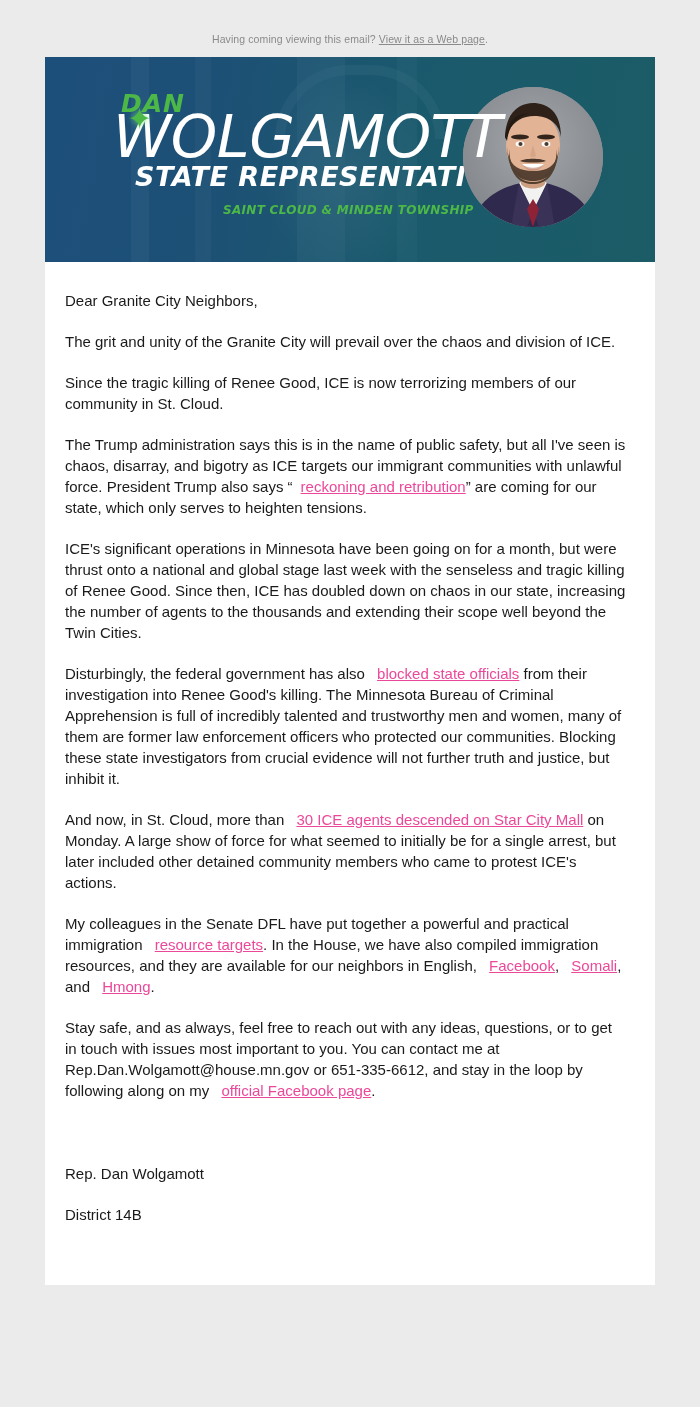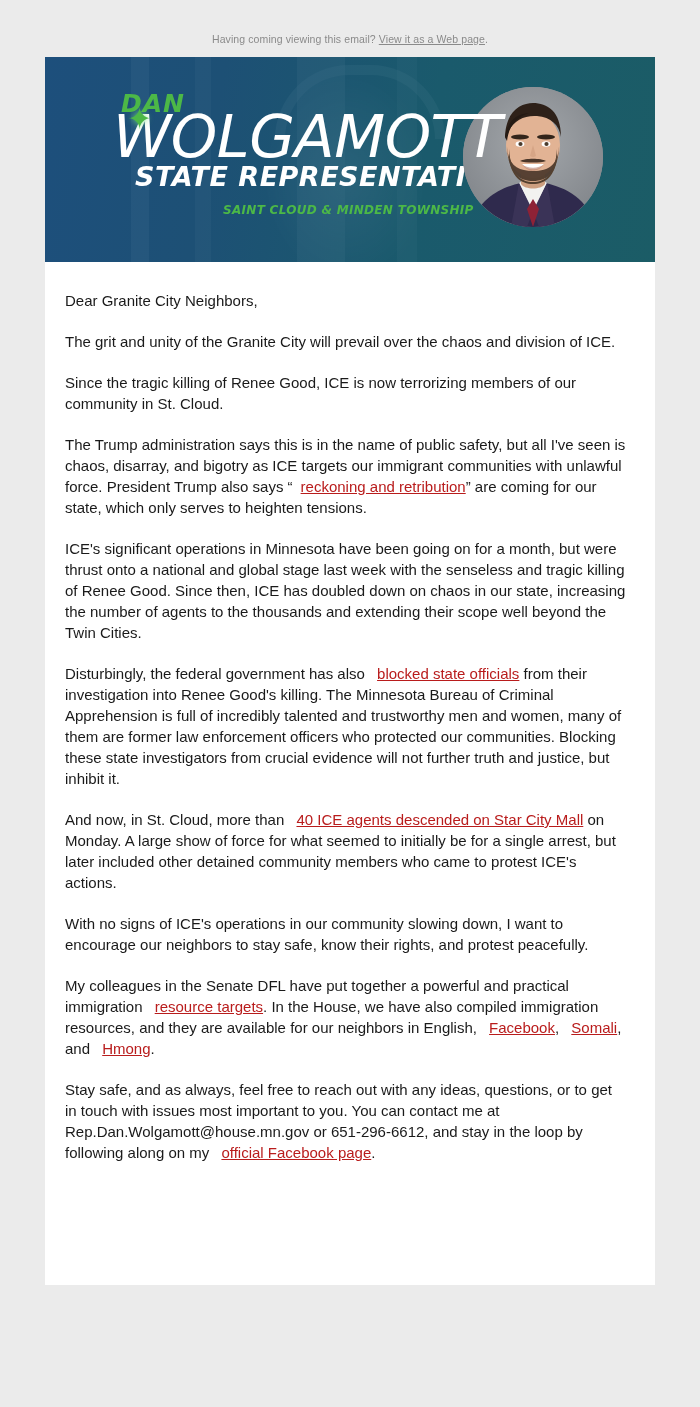--- a/index.html
+++ b/index.html
@@ -157,21 +157,21 @@
     padding: 28px 20px 60px 20px;
   }
   .body-copy p {
     margin: 0 8px 20px 0;
     font-size: 15px;
     line-height: 21px;
     color: #1a1a1a;
   }
   .body-copy p:last-child { margin-bottom: 0; }
   .body-copy a {
-    color: #b91c1c;
+    color: #ec4899;
     text-decoration: underline;
     padding-left: 8px;
   }
   .sig-gap { height: 42px; }
 </style>
 </head>
 <body>
 
 <div class="preheader">
   <span>Having coming viewing this email? </span><a href="#">View it as a Web page</a><span>.</span>
@@ -249,27 +249,28 @@
     <p>The grit and unity of the Granite City will prevail over the chaos and division of ICE.</p>
 
     <p>Since the tragic killing of Renee Good, ICE is now terrorizing members of our community in St. Cloud.</p>
 
     <p><span>The Trump administration says this is in the name of public safety, but all I've seen is chaos, disarray, and bigotry as ICE targets our immigrant communities with unlawful force. President Trump also says “</span><a href="#">reckoning and retribution</a><span>” are coming for our state, which only serves to heighten tensions.</span></p>
 
     <p>ICE's significant operations in Minnesota have been going on for a month, but were thrust onto a national and global stage last week with the senseless and tragic killing of Renee Good. Since then, ICE has doubled down on chaos in our state, increasing the number of agents to the thousands and extending their scope well beyond the Twin Cities.</p>
 
     <p><span>Disturbingly, the federal government has also </span><a href="#">blocked state officials</a><span> from their investigation into Renee Good's killing. The Minnesota Bureau of Criminal Apprehension is full of incredibly talented and trustworthy men and women, many of them are former law enforcement officers who protected our communities. Blocking these state investigators from crucial evidence will not further truth and justice, but inhibit it.</span></p>
 
-    <p><span>And now, in St. Cloud, more than </span><a href="#">40 ICE agents descended on Star City Mall</a><span> on Monday. A large show of force for what seemed to initially be for a single arrest, but later included other detained community members who came to protest ICE's actions.</span></p>
-
-    <p>With no signs of ICE's operations in our community slowing down, I want to encourage our neighbors to stay safe, know their rights, and protest peacefully.</p>
+    <p><span>And now, in St. Cloud, more than </span><a href="#">30 ICE agents descended on Star City Mall</a><span> on Monday. A large show of force for what seemed to initially be for a single arrest, but later included other detained community members who came to protest ICE's actions.</span></p>
+
 
     <p><span>My colleagues in the Senate DFL have put together a powerful and practical immigration </span><a href="#">resource targets</a><span>. In the House, we have also compiled immigration resources, and they are available for our neighbors in English, </span><a href="#">Facebook</a><span>, </span><a href="#">Somali</a><span>, and </span><a href="#">Hmong</a><span>.</span></p>
 
 
-    <p><span>Stay safe, and as always, feel free to reach out with any ideas, questions, or to get in touch with issues most important to you. You can contact me at Rep.Dan.Wolgamott@house.mn.gov or 651-296-6612, and stay in the loop by following along on my </span><a href="#">official Facebook page</a><span>.</span></p>
+    <p><span>Stay safe, and as always, feel free to reach out with any ideas, questions, or to get in touch with issues most important to you. You can contact me at Rep.Dan.Wolgamott@house.mn.gov or 651-335-6612, and stay in the loop by following along on my </span><a href="#">official Facebook page</a><span>.</span></p>
 
 
     <div class="sig-gap"></div>
 
+    <p>Rep. Dan Wolgamott</p>
+    <p>District 14B</p>
 
   </div>
 </div>
 
 </body></html>

